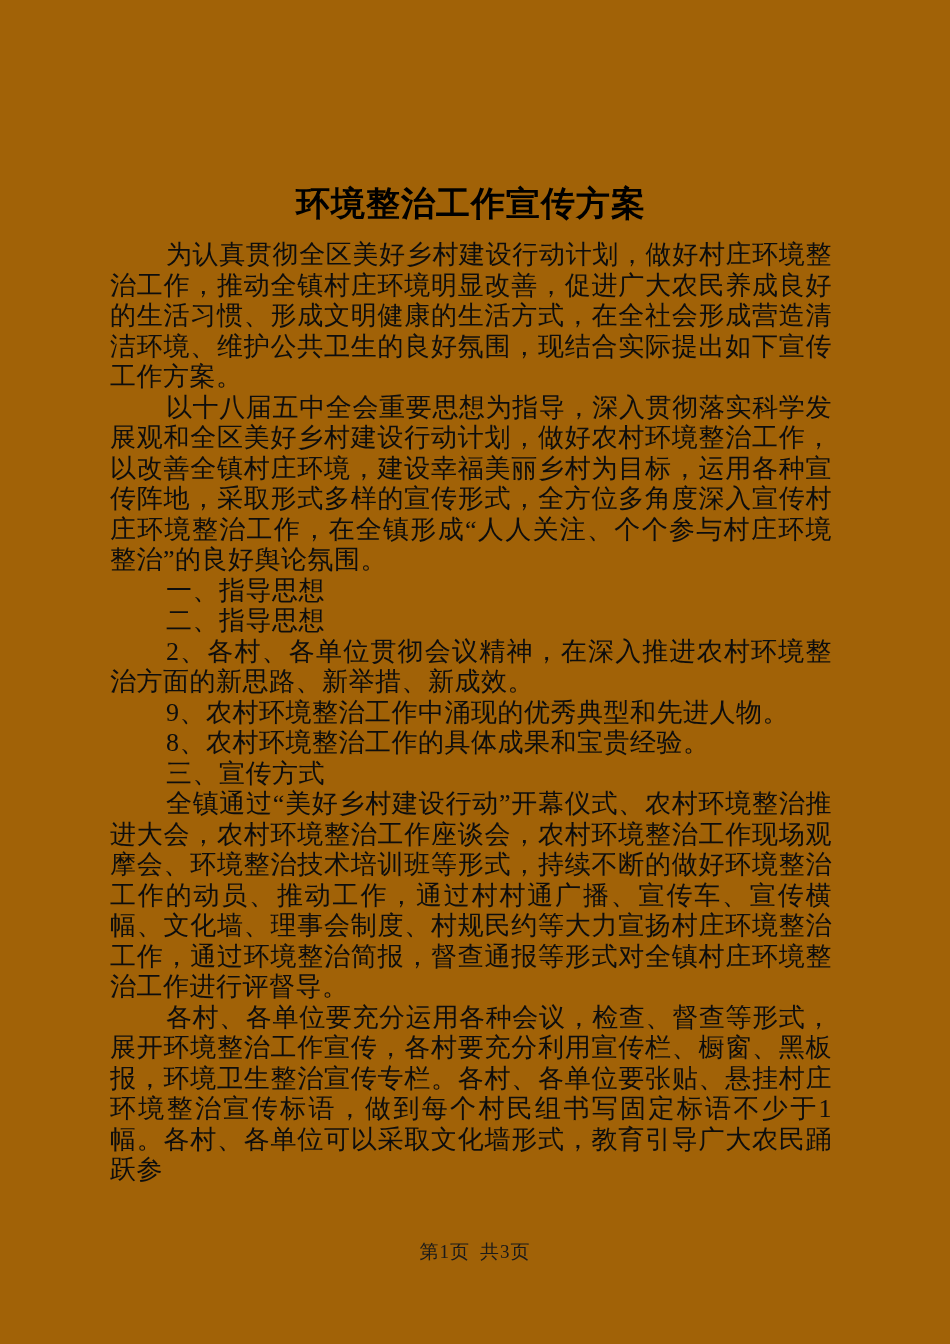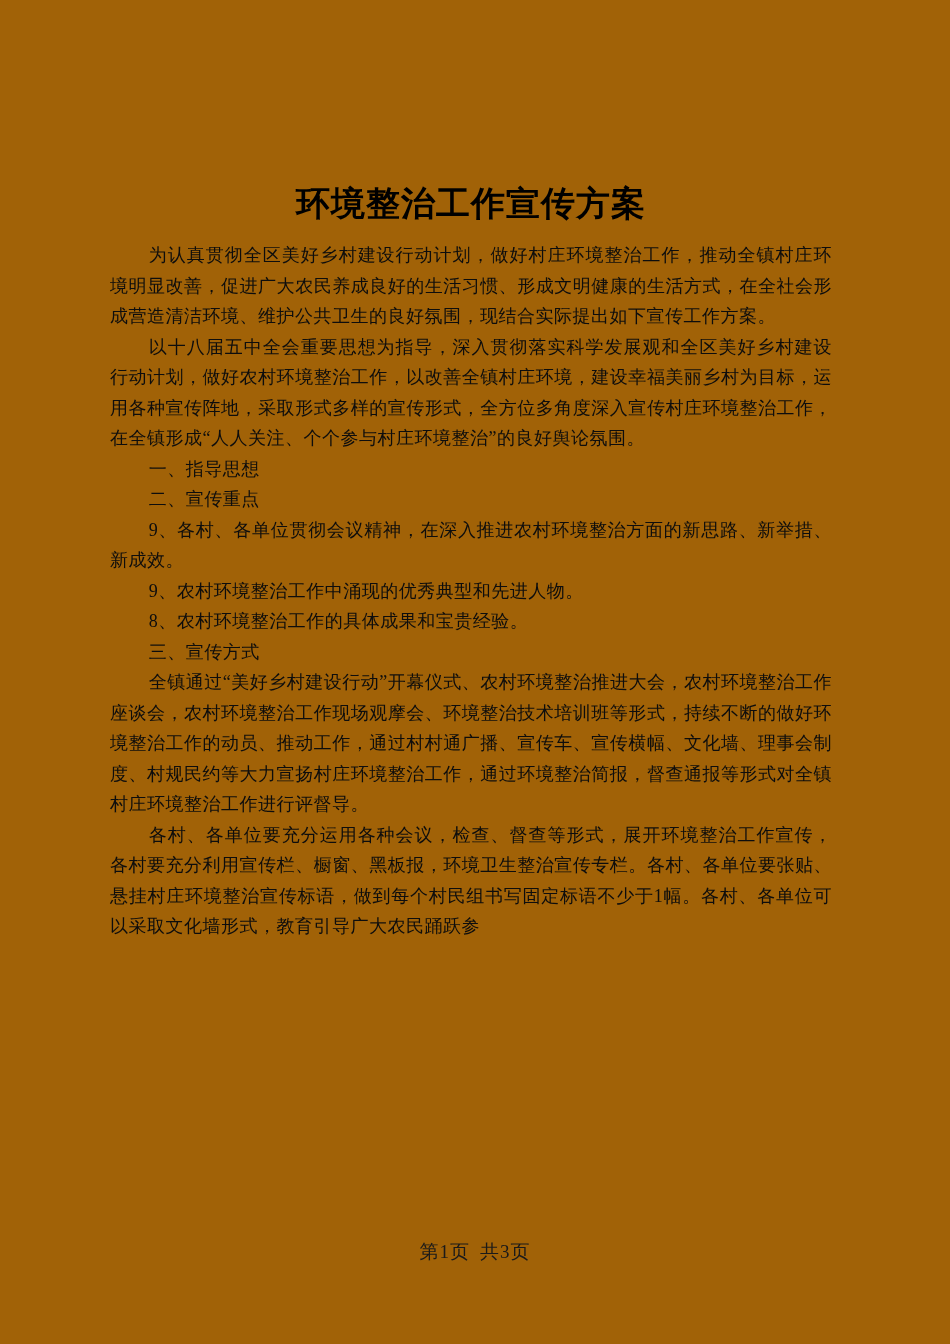--- a/index.html
+++ b/index.html
@@ -26,21 +26,21 @@
     margin: 0 0 15px 0;
     font-size: 34px;
     line-height: 42px;
     font-weight: 700;
     text-align: center;
     letter-spacing: 1px;
     color: #000000;
   }
   .para {
     margin: 0;
-    font-size: 18px;
+    font-size: 26px;
     line-height: 30.5px;
     letter-spacing: 0.5px;
     text-align: justify;
     text-justify: inter-character;
     text-indent: 2.15em;
     color: #0d0d0d;
     word-break: break-all;
   }
   .footer {
     position: absolute;
@@ -64,24 +64,24 @@
 <div class="page">
   <div class="content">
     <h1 class="doc-title">环境整治工作宣传方案</h1>
 
     <p class="para">为认真贯彻全区美好乡村建设行动计划，做好村庄环境整治工作，推动全镇村庄环境明显改善，促进广大农民养成良好的生活习惯、形成文明健康的生活方式，在全社会形成营造清洁环境、维护公共卫生的良好氛围，现结合实际提出如下宣传工作方案。</p>
 
     <p class="para">以十八届五中全会重要思想为指导，深入贯彻落实科学发展观和全区美好乡村建设行动计划，做好农村环境整治工作，以改善全镇村庄环境，建设幸福美丽乡村为目标，运用各种宣传阵地，采取形式多样的宣传形式，全方位多角度深入宣传村庄环境整治工作，在全镇形成“人人关注、个个参与村庄环境整治”的良好舆论氛围。</p>
 
     <p class="para">一、指导思想</p>
 
-    <p class="para">二、宣传重点</p>
+    <p class="para">二、指导思想</p>
 
 
-    <p class="para">9、各村、各单位贯彻会议精神，在深入推进农村环境整治方面的新思路、新举措、新成效。</p>
+    <p class="para">2、各村、各单位贯彻会议精神，在深入推进农村环境整治方面的新思路、新举措、新成效。</p>
 
     <p class="para">9、农村环境整治工作中涌现的优秀典型和先进人物。</p>
 
     <p class="para">8、农村环境整治工作的具体成果和宝贵经验。</p>
 
     <p class="para">三、宣传方式</p>
 
     <p class="para">全镇通过“美好乡村建设行动”开幕仪式、农村环境整治推进大会，农村环境整治工作座谈会，农村环境整治工作现场观摩会、环境整治技术培训班等形式，持续不断的做好环境整治工作的动员、推动工作，通过村村通广播、宣传车、宣传横幅、文化墙、理事会制度、村规民约等大力宣扬村庄环境整治工作，通过环境整治简报，督查通报等形式对全镇村庄环境整治工作进行评督导。</p>
 
     <p class="para">各村、各单位要充分运用各种会议，检查、督查等形式，展开环境整治工作宣传，各村要充分利用宣传栏、橱窗、黑板报，环境卫生整治宣传专栏。各村、各单位要张贴、悬挂村庄环境整治宣传标语，做到每个村民组书写固定标语不少于1幅。各村、各单位可以采取文化墙形式，教育引导广大农民踊跃参</p>

